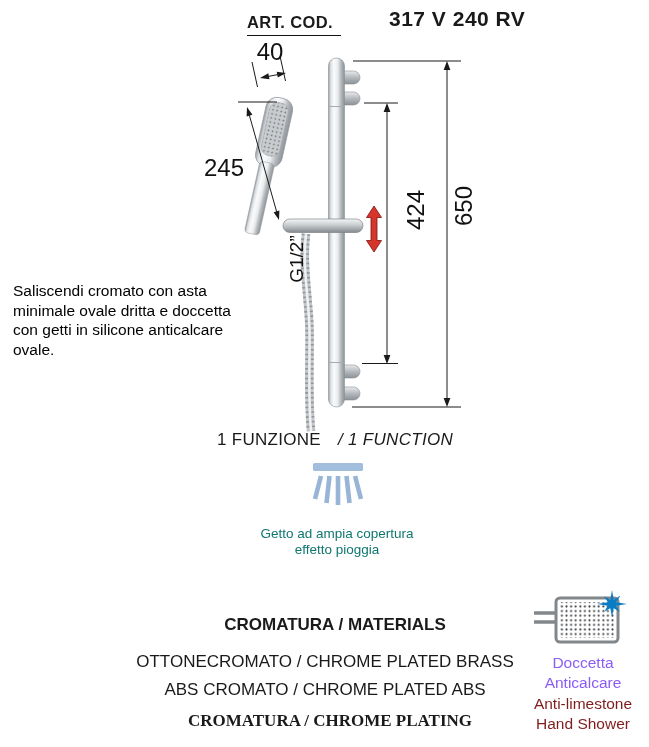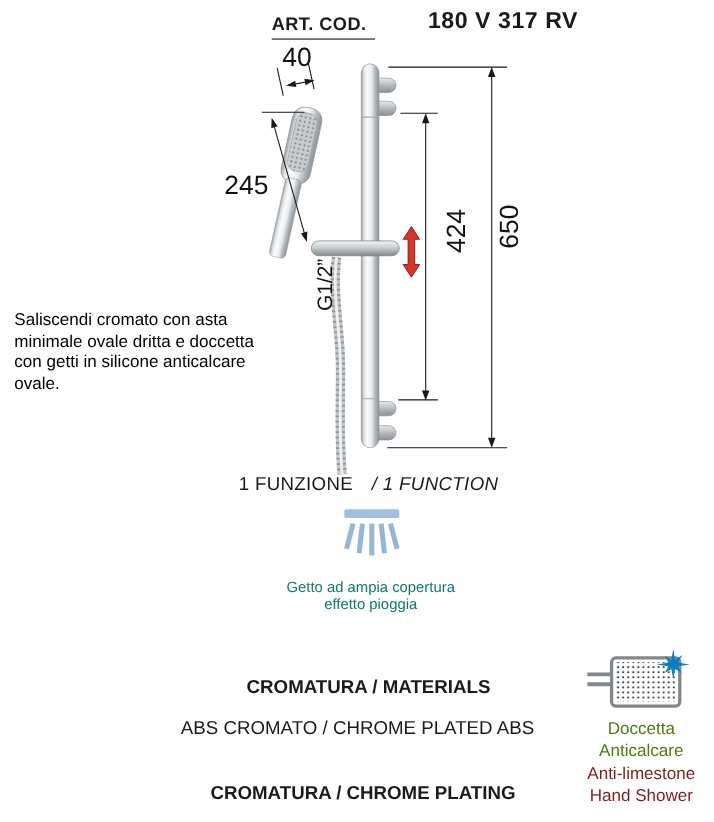--- a/index.html
+++ b/index.html
@@ -26,36 +26,36 @@
   
   .function-title { left:115px; top:430px; width:440px; text-align:center; font-size:17px; letter-spacing:.3px; }
   .function-title .en { font-style:italic; margin-left:17px; }
   .jet-captions { left:252px; top:526px; width:170px; text-align:center; font-size:13.5px; line-height:1.16; }
   .jet-captions .it { color:#0f766e; }
   .jet-captions .en { color:#a5a7aa; margin-top:2px; }
 
   
   .materials-title { left:110px; top:615px; width:450px; text-align:center; font-size:17px; font-weight:700; }
   .materials-lines { left:95px; top:648px; width:460px; text-align:center; font-size:17px; line-height:28px; }
-  .plating { left:105px; top:711px; width:450px; text-align:center; font-size:17px; font-weight:700; }
+  .plating { left:105px; top:711px; width:450px; text-align:center; font-size:17px; font-weight:700;font-family:Liberation Serif, serif; }
 
   
   .badge { left:518px; top:585px; width:130px; text-align:center; }
   .badge svg { display:block; margin:0 auto; overflow:visible; }
   .badge .labels { margin-top:8px; font-size:15.5px; line-height:1.32; }
-  .badge .it { color:#4d7c0f; }
+  .badge .it { color:#8b5cf6; }
   .badge .en { color:#7f1d1d; }
 
   svg text { font-family:"Liberation Sans", sans-serif; fill:#111; }
 </style>
 </head>
 <body>
 
 <div class="abs art-cod">ART. COD.</div>
-<div class="abs art-code">180 V 317 RV</div>
+<div class="abs art-code">317 V 240 RV</div>
 
 <svg class="abs" style="left:190px; top:40px;" width="300" height="405" viewBox="190 40 300 405">
   <defs>
     <linearGradient id="chromeV" x1="0" y1="0" x2="1" y2="0">
       <stop offset="0" stop-color="#969ca1"></stop>
       <stop offset="0.14" stop-color="#dde0e3"></stop>
       <stop offset="0.34" stop-color="#fafbfc"></stop>
       <stop offset="0.58" stop-color="#e9ebed"></stop>
       <stop offset="0.78" stop-color="#b4b9bd"></stop>
       <stop offset="1" stop-color="#8c9297"></stop>
@@ -159,20 +159,21 @@
     <line x1="47" y1="14" x2="53" y2="37"></line>
   </g>
 </svg>
 
 <div class="abs jet-captions">
   <div class="it">Getto ad ampia copertura effetto pioggia</div>
 </div>
 
 <div class="abs materials-title">CROMATURA / MATERIALS</div>
 <div class="abs materials-lines">
+  <div>OTTONECROMATO / CHROME PLATED BRASS</div>
   <div>ABS CROMATO / CHROME PLATED ABS</div>
 </div>
 <div class="abs plating">CROMATURA / CHROME PLATING</div>
 
 <div class="abs badge">
   <svg width="102" height="60" viewBox="0 -10 102 60">
     <defs>
       <pattern id="badgeDots" width="4.6" height="4.6" patternUnits="userSpaceOnUse">
         <circle cx="2.3" cy="2.3" r="1.05" fill="#3f4347"></circle>
       </pattern>

